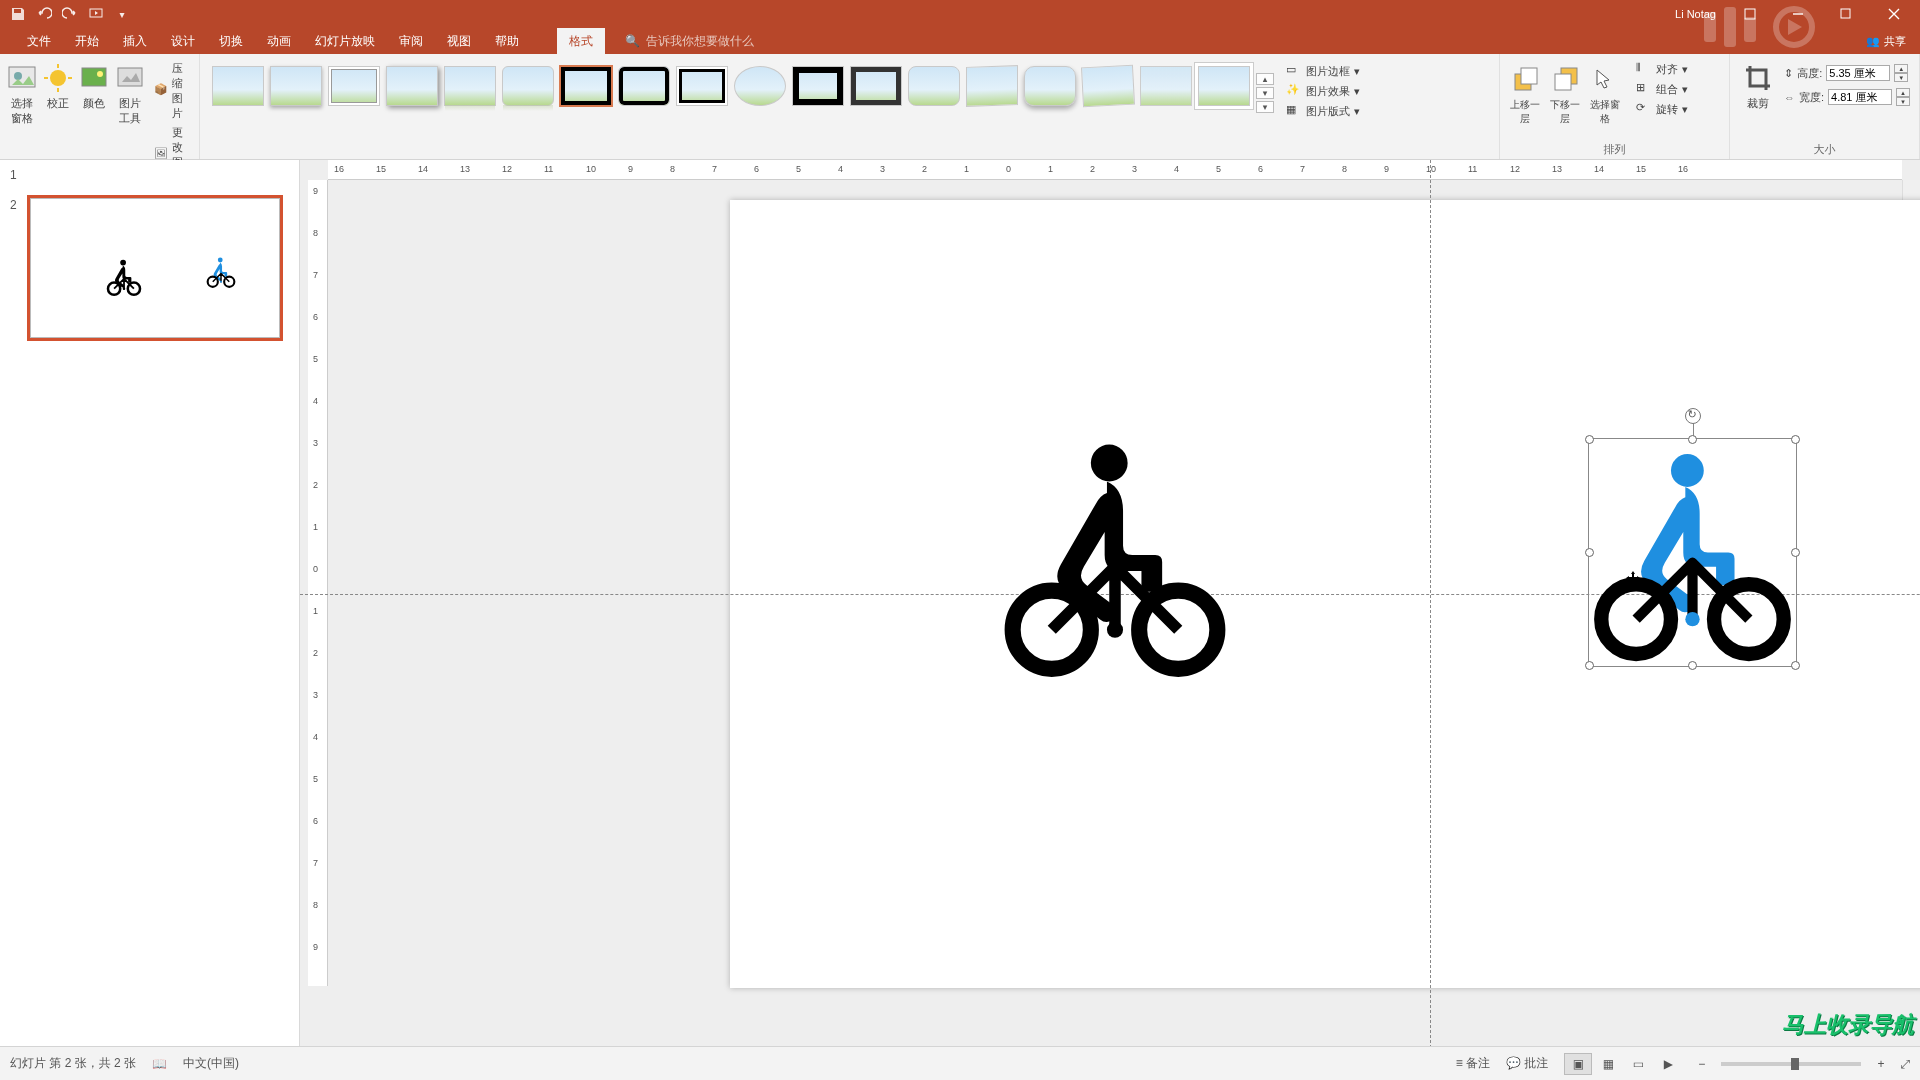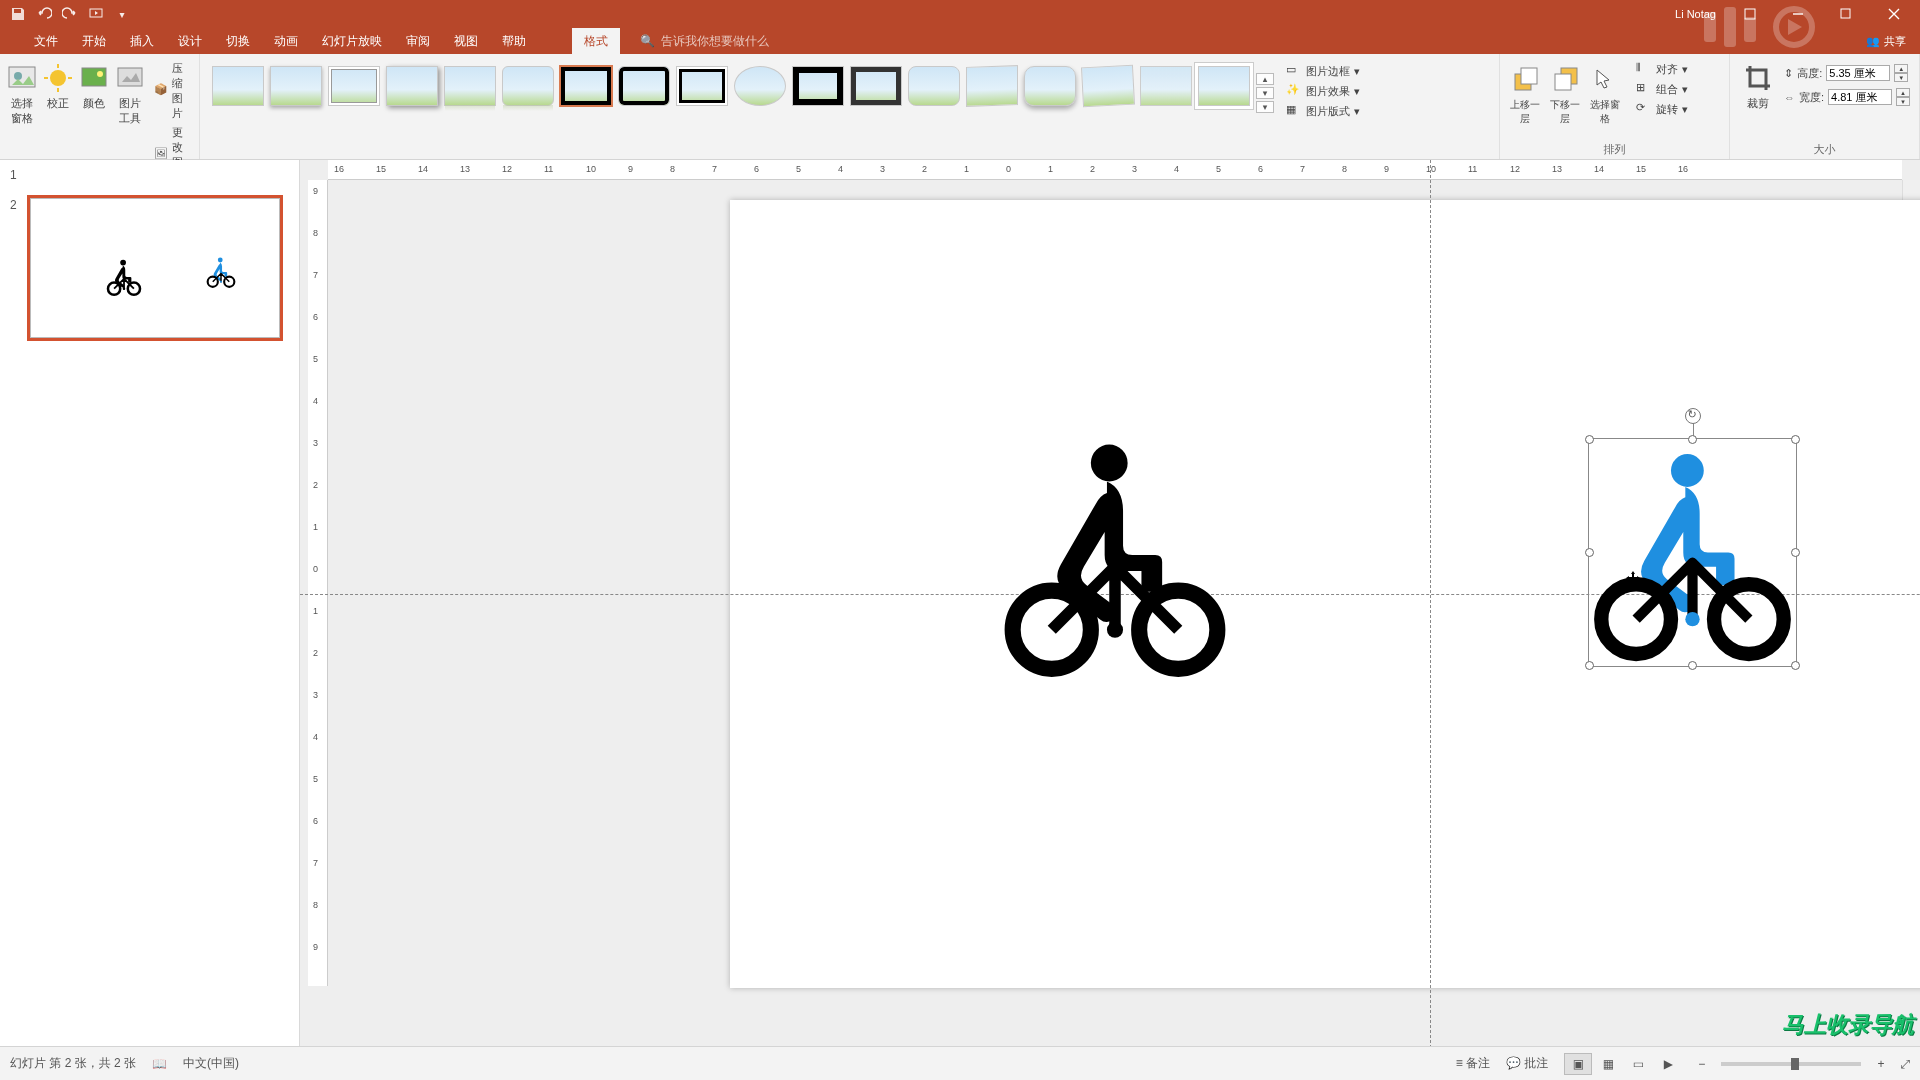--- a/index.html
+++ b/index.html
@@ -10,21 +10,21 @@
 .qat { display: flex; align-items: center; gap: 10px; padding-left: 10px; }
 .qat .q-icon { width: 16px; height: 16px; display: flex; align-items: center; justify-content: center; opacity: .9; }
 .title-center-group { position: absolute; left: 50%; transform: translateX(-50%); display: flex; align-items: center; gap: 180px; }
 .contextual-tab { background: #E06B42; padding: 2px 12px; height: 28px; display: flex; align-items: center; font-size: 12px; }
 .doc-title { font-size: 12px; }
 .title-right { position: absolute; right: 0; display: flex; align-items: center; gap: 8px; padding-right: 6px; }
 .win-btn { width: 40px; height: 28px; display: flex; align-items: center; justify-content: center; font-size: 12px; }
 .user-badge { font-size: 11px; padding: 0 6px; }
 
 
-.tabs { height: 26px; background: #B7472A; display: flex; align-items: stretch; color: #fff; font-size: 12px; padding-left: 22px; }
+.tabs { height: 26px; background: #B7472A; display: flex; align-items: stretch; color: #fff; font-size: 12px; padding-left: 15px; }
 .tab { padding: 0 12px; display: flex; align-items: center; cursor: pointer; }
 .tab.active { background: #F3F3F3; color: #B7472A; }
 .tell-me { display: flex; align-items: center; gap: 6px; color: #e8c7bd; margin-left: 20px; }
 .share-btn { margin-left: auto; padding: 0 14px; display: flex; align-items: center; font-size: 11px; }
 
 
 .ribbon { height: 106px; background: #F3F3F3; border-bottom: 1px solid #d4d4d4; display: flex; }
 .ribbon-group { border-right: 1px solid #e0e0e0; padding: 4px 6px 2px 6px; display: flex; flex-direction: column; position: relative; }
 .ribbon-group-label { text-align: center; font-size: 11px; color: #666; height: 16px; line-height: 16px; margin-top: auto; }
 .ribbon-row { display: flex; align-items: flex-start; gap: 4px; }
@@ -161,21 +161,21 @@
   <div class="tab">文件</div>
   <div class="tab">开始</div>
   <div class="tab">插入</div>
   <div class="tab">设计</div>
   <div class="tab">切换</div>
   <div class="tab">动画</div>
   <div class="tab">幻灯片放映</div>
   <div class="tab">审阅</div>
   <div class="tab">视图</div>
   <div class="tab">帮助</div>
-  <div class="tab active" style="margin-left:34px;font-family:Liberation Serif, serif;">格式</div>
+  <div class="tab active" style="margin-left:26px;font-family:Liberation Serif, serif;">格式</div>
   <div class="tell-me">
     <span>🔍</span>
     <span>告诉我你想要做什么</span>
   </div>
   <div class="share-btn">
     <span style="margin-right:4px;">👥</span>
     <span>共享</span>
   </div>
 </div>
 

